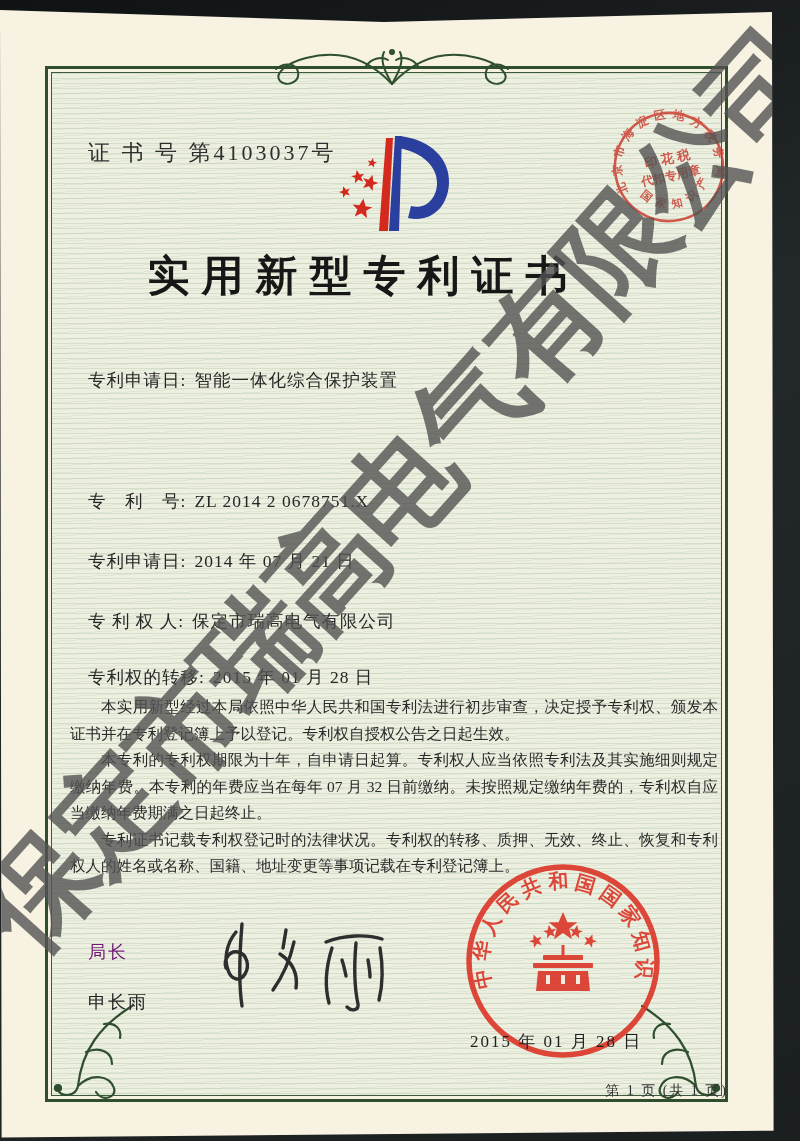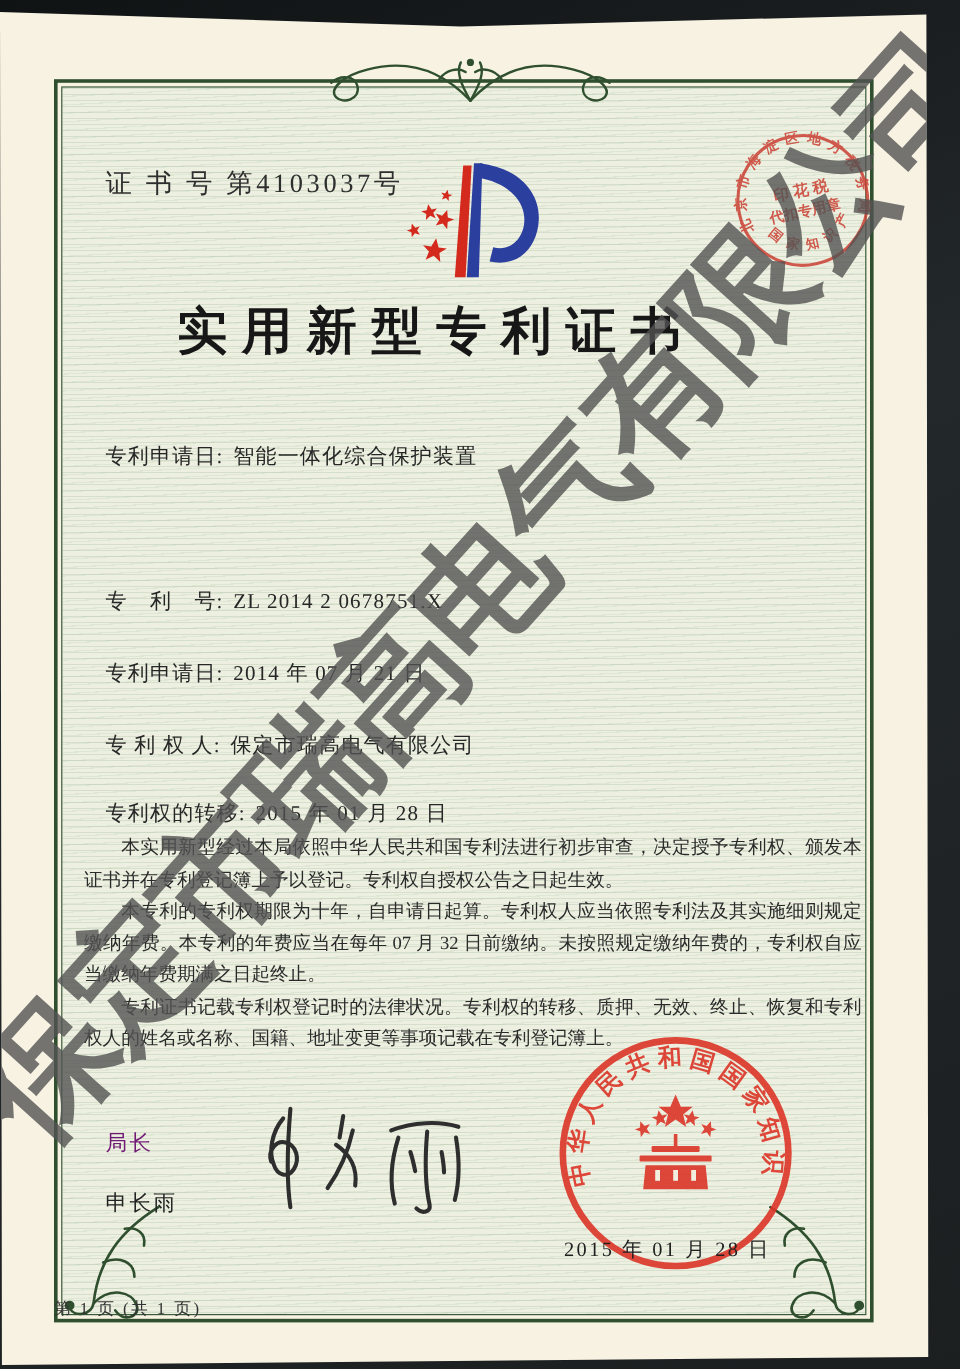--- a/index.html
+++ b/index.html
@@ -63,21 +63,21 @@
   .signature { position:absolute; left:198px; top:918px; z-index:4; }
 
   .seal { position:absolute; left:462px; top:860px; width:202px; height:202px; z-index:3; opacity:.9; }
   .seal-date {
     position:absolute; left:470px; top:1030px; z-index:5;
     font-size:17px; letter-spacing:2px; color:#1f1f1f;
   }
 
   .footer-page {
     position:absolute; left:45px; top:1082px; width:683px; z-index:4;
-    text-align:left; font-size:14px; letter-spacing:2px; color:#333;
+    text-align:right; font-size:14px; letter-spacing:2px; color:#333;
   }
 
   .watermark {
     position:absolute; left:50%; top:43%; z-index:6;
     transform:translate(-50%,-50%) rotate(-48deg);
     font-family:"Liberation Sans", sans-serif; font-weight:bold;
     font-size:112px; letter-spacing:-4px; white-space:nowrap;
     color:rgba(82,82,82,.8); pointer-events:none;
   }
 </style>

